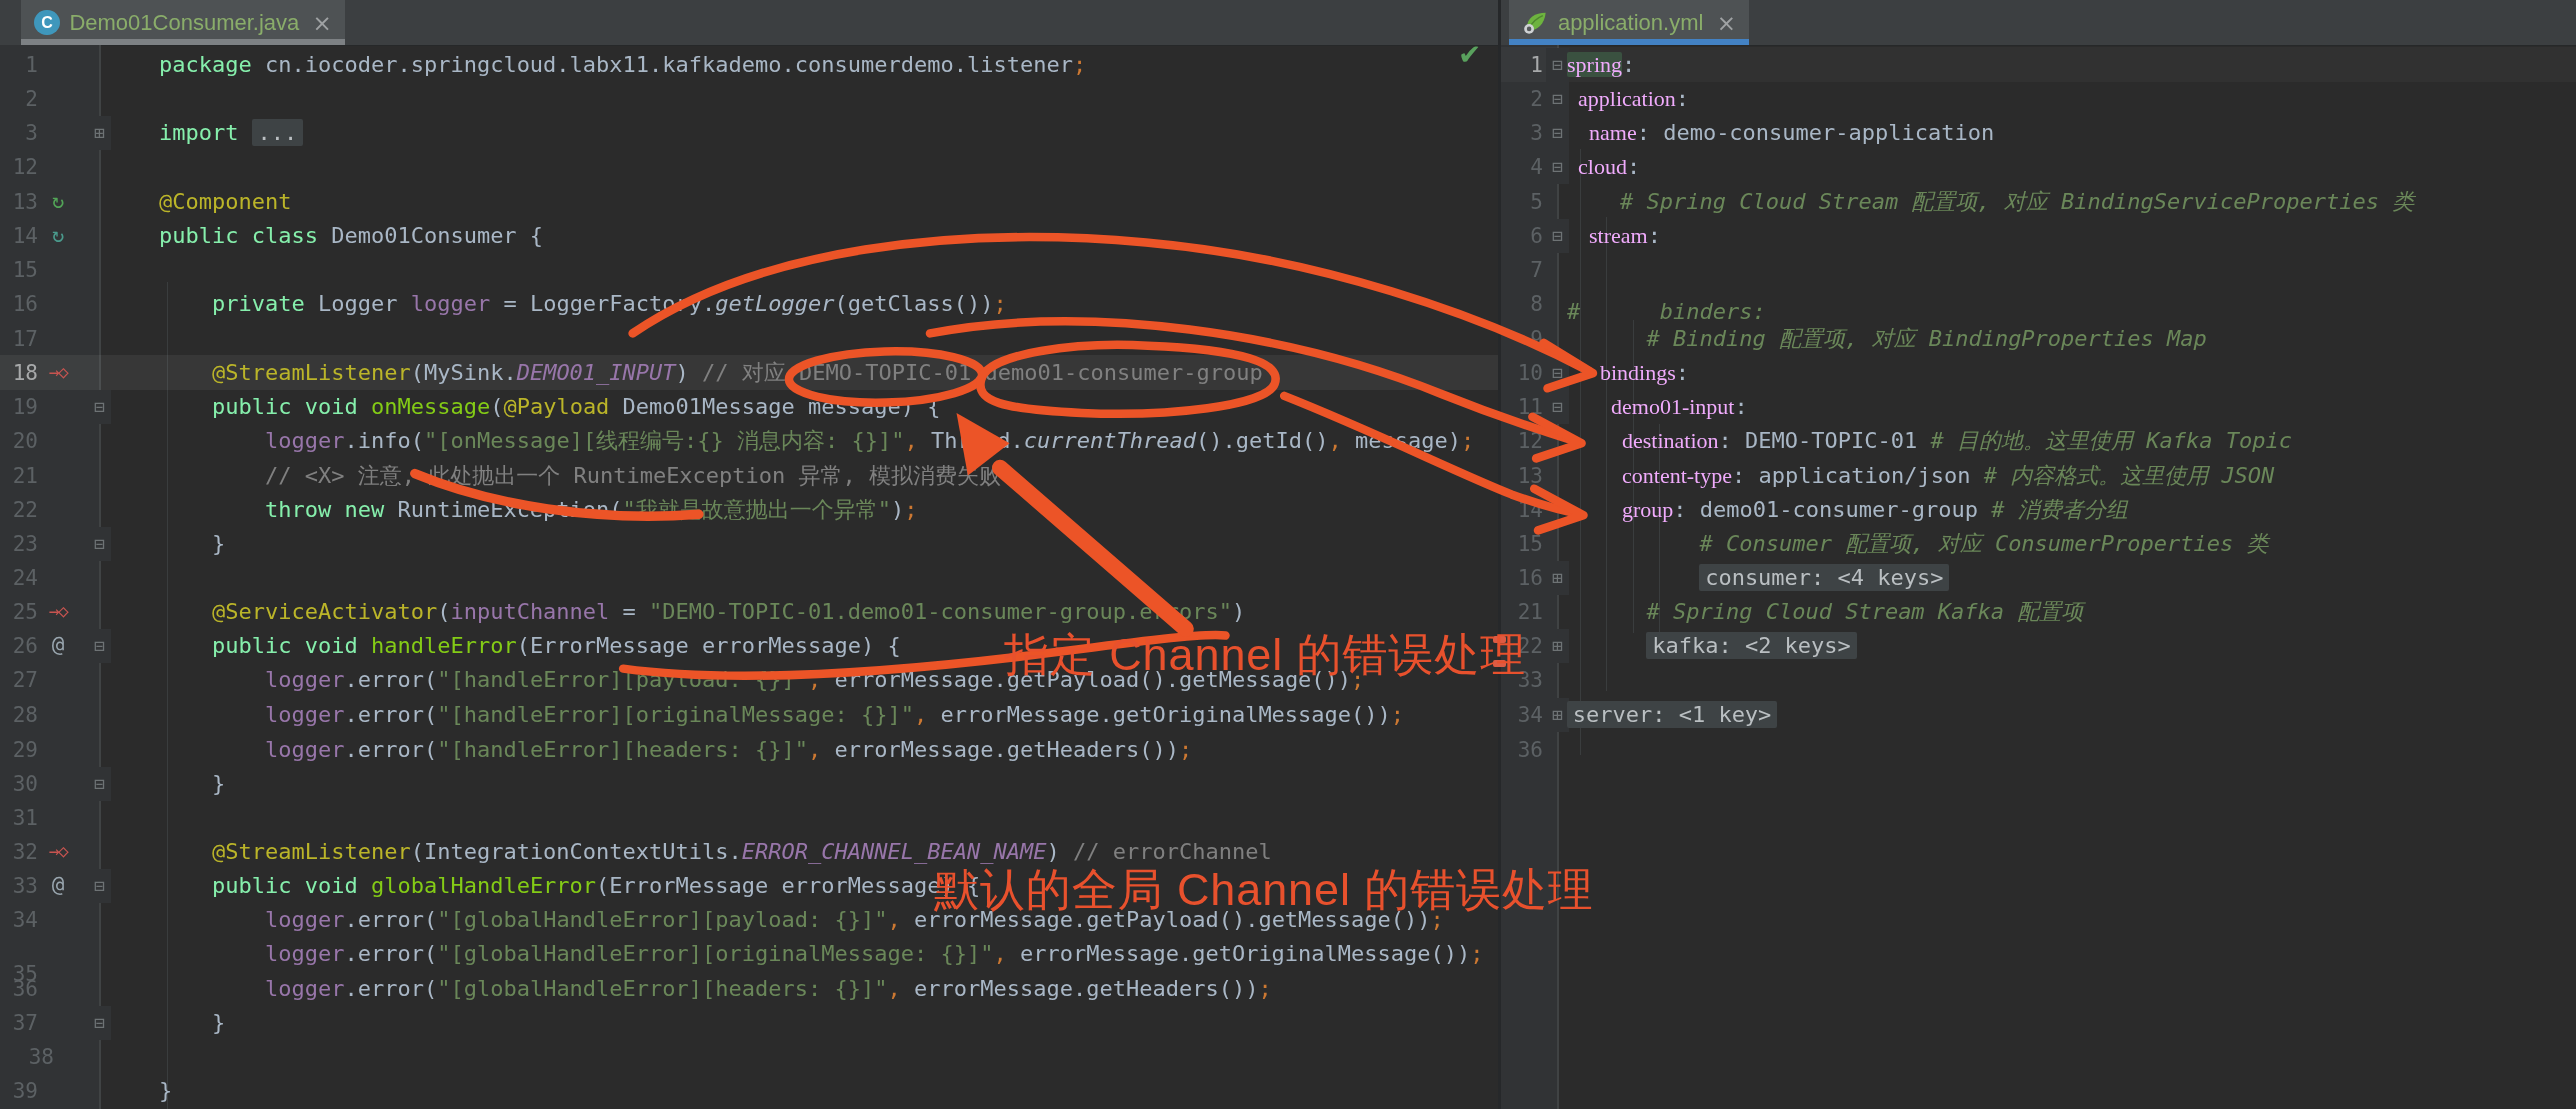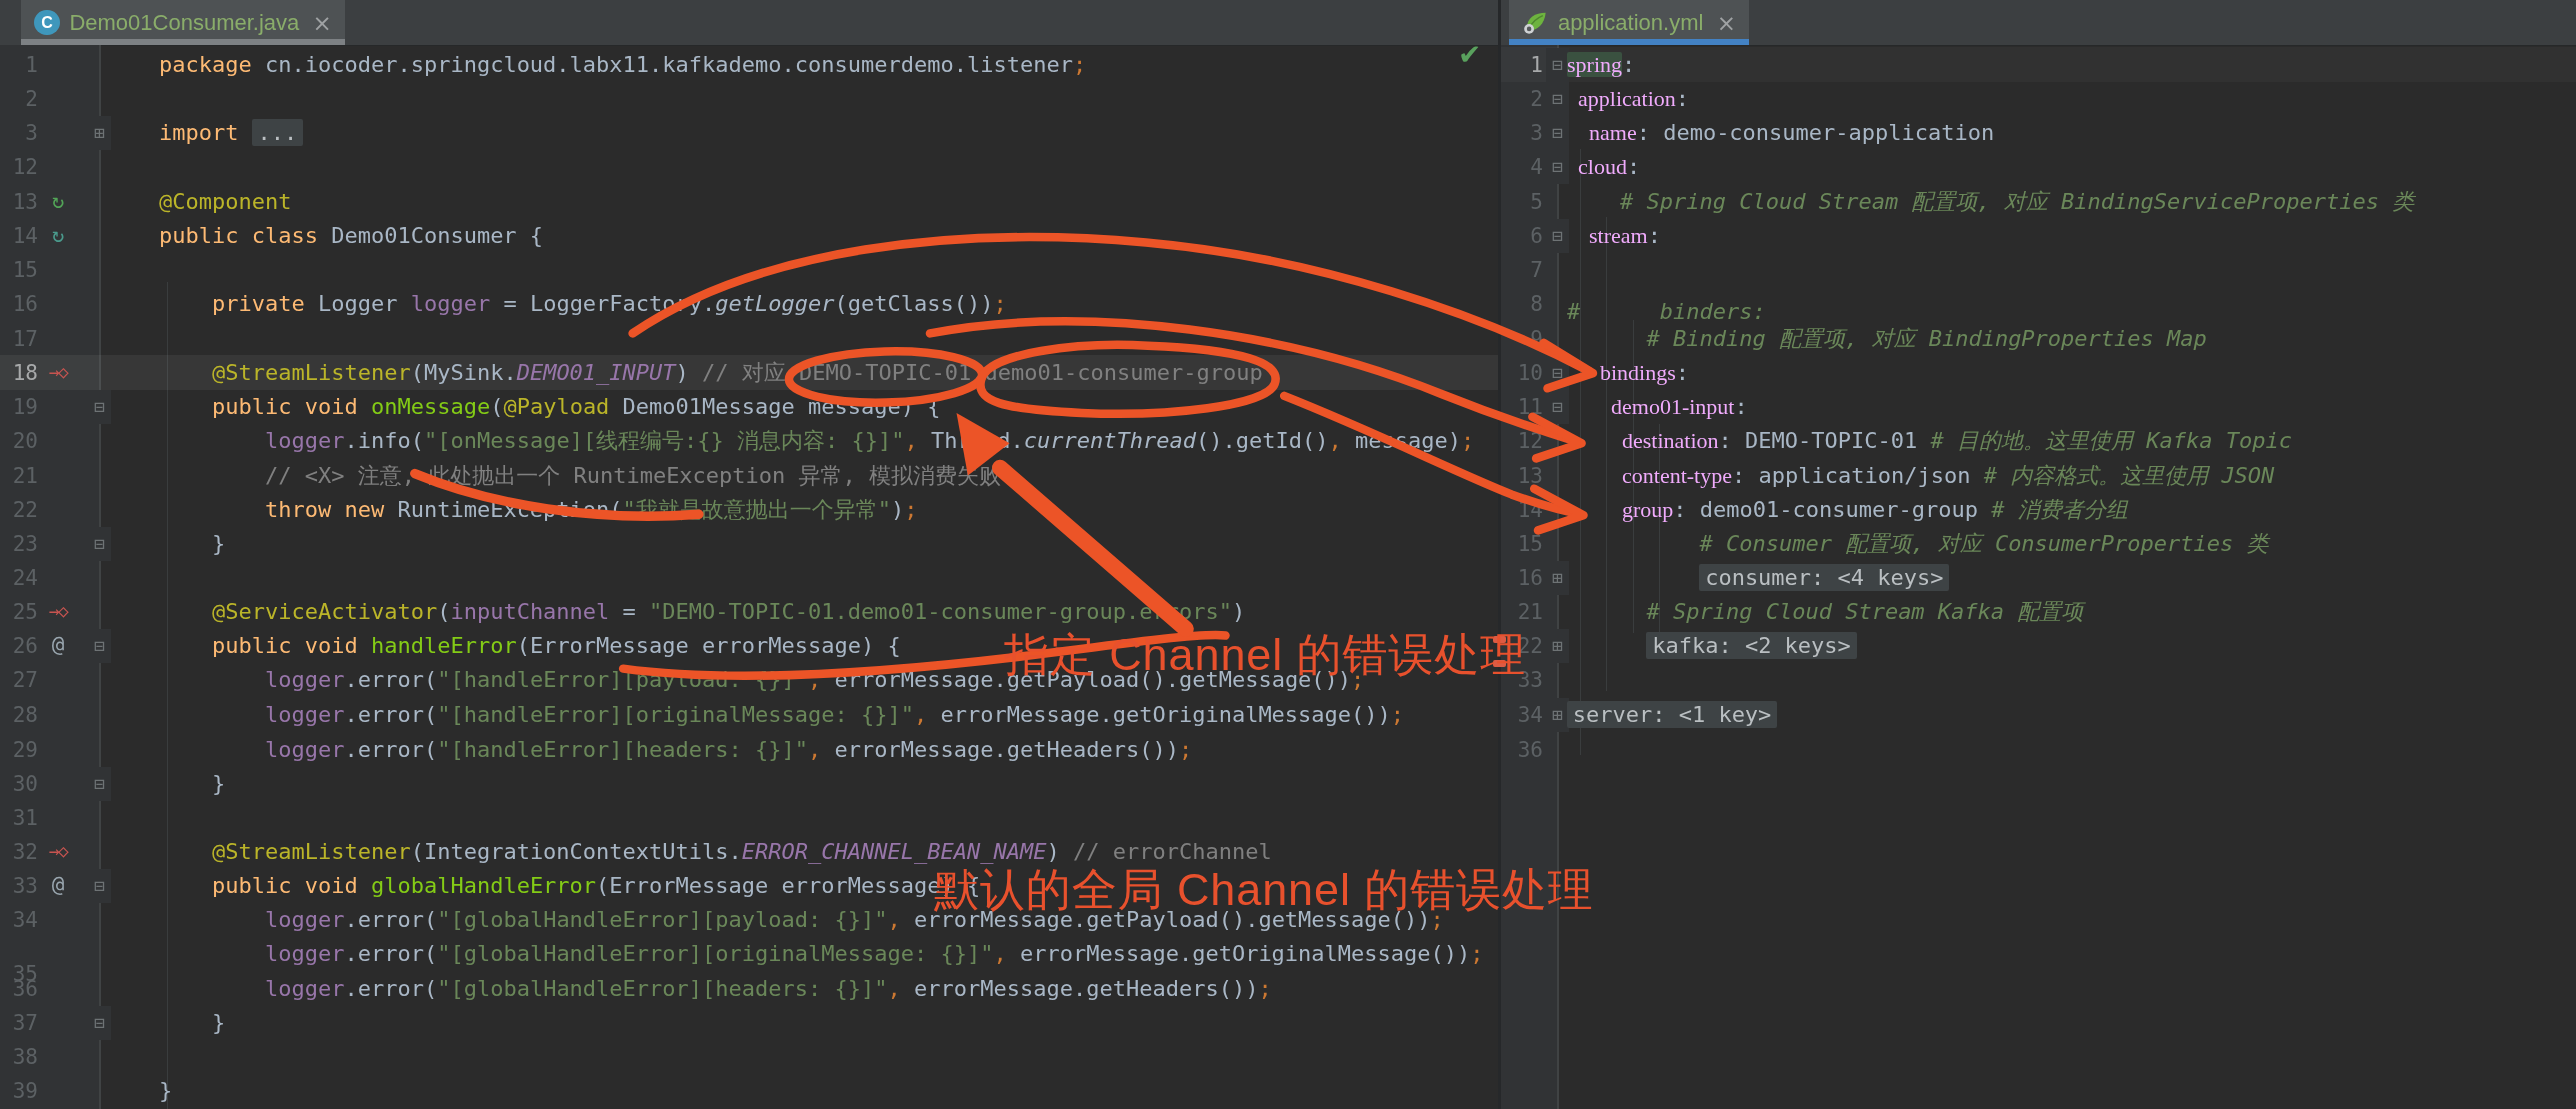--- a/index.html
+++ b/index.html
@@ -35,21 +35,21 @@
   .gicon{position:absolute;height:34px;line-height:32px;font-size:21px;text-align:center;width:32px;}
   .gicon.bean{color:#52a457;}
   .gicon.bean2{color:#4a9a8c;}
   .gicon.pubsub{color:#c75450;font-size:18px;letter-spacing:-1.9px;}
   .gicon.at{color:#9aa7b0;font-size:21px;}
   .fmark{position:absolute;height:34px;line-height:34px;width:23px;text-align:center;
          color:#6e7375;font-size:18px;background:#313335;}
   .hlbar{position:absolute;height:35px;background:rgba(255,255,255,0.06);}
   .hlbar.light{background:rgba(255,255,255,0.03);}
   .row{position:absolute;height:34px;line-height:34px;white-space:pre;font-size:22px;color:#a9b7c6;}
-  .seg.k{color:#fdba74;margin-top:7px;}
+  .seg.k{color:#86efac;margin-top:7px;}
   .seg.d{color:#a9b7c6;}
   .seg.an{color:#bbb529;}
   .seg.f{color:#9876aa;}
   .seg.fi{color:#9876aa;font-style:italic;}
   .seg.s{color:#6a8759;}
   .seg.c{color:#808080;}
   .seg.m{color:#84cc16;}
   .seg.it{font-style:italic;}
   .seg.p{color:#cc7832;}
   .seg.yk{color:#f0abfc;font-family:Liberation Serif, serif;}
@@ -167,21 +167,21 @@
       <div class="row" style="top: 824px; left: 159px;"><span class="seg d">    </span><span class="seg k">public void </span><span class="seg m">globalHandleError</span><span class="seg d">(ErrorMessage errorMessage) {</span></div>
       <div class="num" style="top: 858px; left: 0px; width: 38px;">34</div>
       <div class="row" style="top: 858px; left: 159px;"><span class="seg d">        </span><span class="seg f">logger</span><span class="seg d">.error(</span><span class="seg s">"[globalHandleError][payload: {}]"</span><span class="seg p">,</span><span class="seg d"> errorMessage.getPayload().getMessage())</span><span class="seg p">;</span></div>
       <div class="num" style="top: 892px; left: 0px; width: 38px; margin-top: 20px;">35</div>
       <div class="row" style="top: 892px; left: 159px;"><span class="seg d">        </span><span class="seg f">logger</span><span class="seg d">.error(</span><span class="seg s">"[globalHandleError][originalMessage: {}]"</span><span class="seg p">,</span><span class="seg d"> errorMessage.getOriginalMessage())</span><span class="seg p">;</span></div>
       <div class="num" style="top: 927px; left: 0px; width: 38px;">36</div>
       <div class="row" style="top: 927px; left: 159px;"><span class="seg d">        </span><span class="seg f">logger</span><span class="seg d">.error(</span><span class="seg s">"[globalHandleError][headers: {}]"</span><span class="seg p">,</span><span class="seg d"> errorMessage.getHeaders())</span><span class="seg p">;</span></div>
       <div class="num" style="top: 961px; left: 0px; width: 38px;">37</div>
       <div class="fmark" style="top: 961px; left: 88px;">⊟</div>
       <div class="row" style="top: 961px; left: 159px;"><span class="seg d">    }</span></div>
-      <div class="num" style="top: 995px; left: 0px; width: 38px;">38</div>
+      <div class="num" style="top: 995px; left: 0px; width: 38px; padding-left: 16px;">38</div>
       <div class="row" style="top: 995px; left: 159px;"></div>
       <div class="num" style="top: 1029px; left: 0px; width: 38px;">39</div>
       <div class="row" style="top: 1029px; left: 159px;"><span class="seg d">}</span></div>
     </div>
 
   <div class="divider"></div>
 
   <div class="editor" id="ed-right">
     <div class="gutterbg"></div>
     <div class="gutterline" style="left:56px;"></div>

